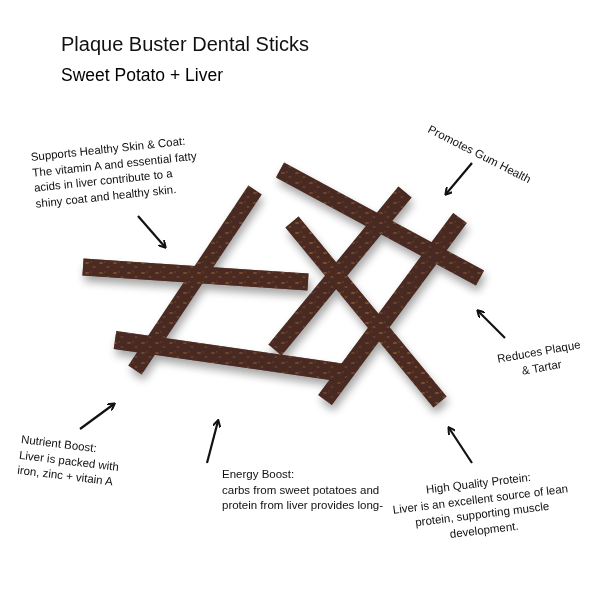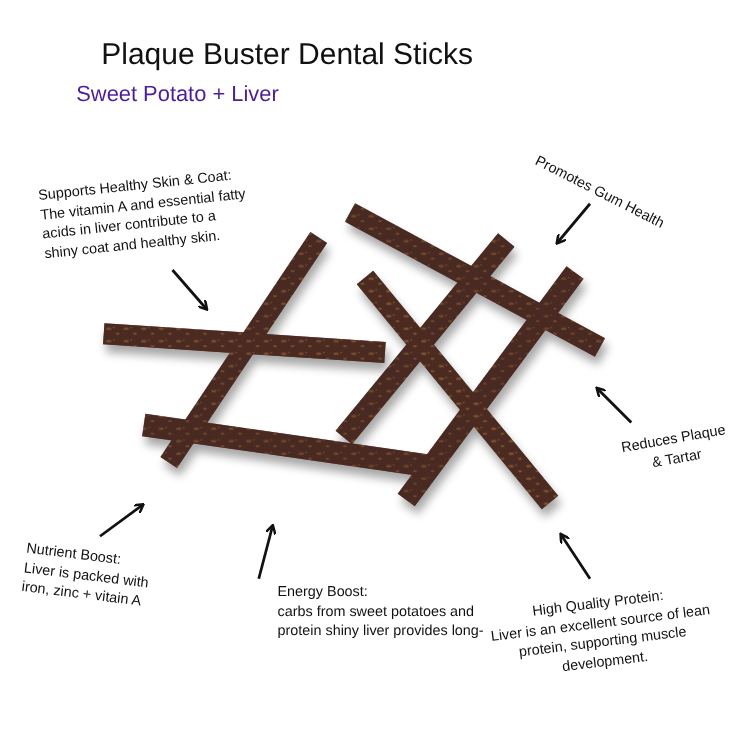--- a/index.html
+++ b/index.html
@@ -1,19 +1,19 @@
 <!DOCTYPE html>
 <html><head>
 <meta charset="utf-8">
 <style>
   html, body { margin: 0; padding: 0; background: #ffffff; }
   body { width: 600px; height: 600px; position: relative; overflow: hidden;
          font-family: "Liberation Sans", "DejaVu Sans", sans-serif; color: #111; }
-  .title { position: absolute; left: 61px; top: 27px; font-size: 24px; line-height: 34px; color: #111; white-space: nowrap; margin-left: 20px; }
-  .subtitle { position: absolute; left: 61px; top: 64px; font-size: 17.5px; line-height: 22px; color: #4c1d95; white-space: nowrap; }
+  .title { position: absolute; left: 61px; top: 27px; font-size: 20px; line-height: 34px; color: #111; white-space: nowrap; }
+  .subtitle { position: absolute; left: 61px; top: 64px; font-size: 17.5px; line-height: 22px; color: #000000; white-space: nowrap; }
   .label { position: absolute; font-size: 11.5px; line-height: 15.5px; color: #111; white-space: nowrap; }
   .label .line { display: block; }
   .center { text-align: center; }
   svg.art { position: absolute; left: 0; top: 0; }
 </style>
 </head>
 <body>
 
 <div class="title">Plaque Buster Dental Sticks</div>
 <div class="subtitle">Sweet Potato + Liver</div>
@@ -94,21 +94,21 @@
 
 <div class="label" style="left:22px; top:432px; transform: rotate(7deg); transform-origin: left top;">
   <span class="line">Nutrient Boost:</span>
   <span class="line">Liver is packed with</span>
   <span class="line">iron, zinc + vitain A</span>
 </div>
 
 <div class="label" style="left:182px; top:467px;margin-left:40px;">
   <span class="line">Energy Boost:</span>
   <span class="line">carbs from sweet potatoes and</span>
-  <span class="line">protein shiny liver provides long-</span>
+  <span class="line">protein from liver provides long-</span>
 </div>
 
 <div class="label center" style="left:390px; top:487px; transform: rotate(-7deg); transform-origin: left top;">
   <span class="line">High Quality Protein:</span>
   <span class="line">Liver is an excellent source of lean</span>
   <span class="line">protein, supporting muscle</span>
   <span class="line">development.</span>
 </div>
 
 </body></html>

